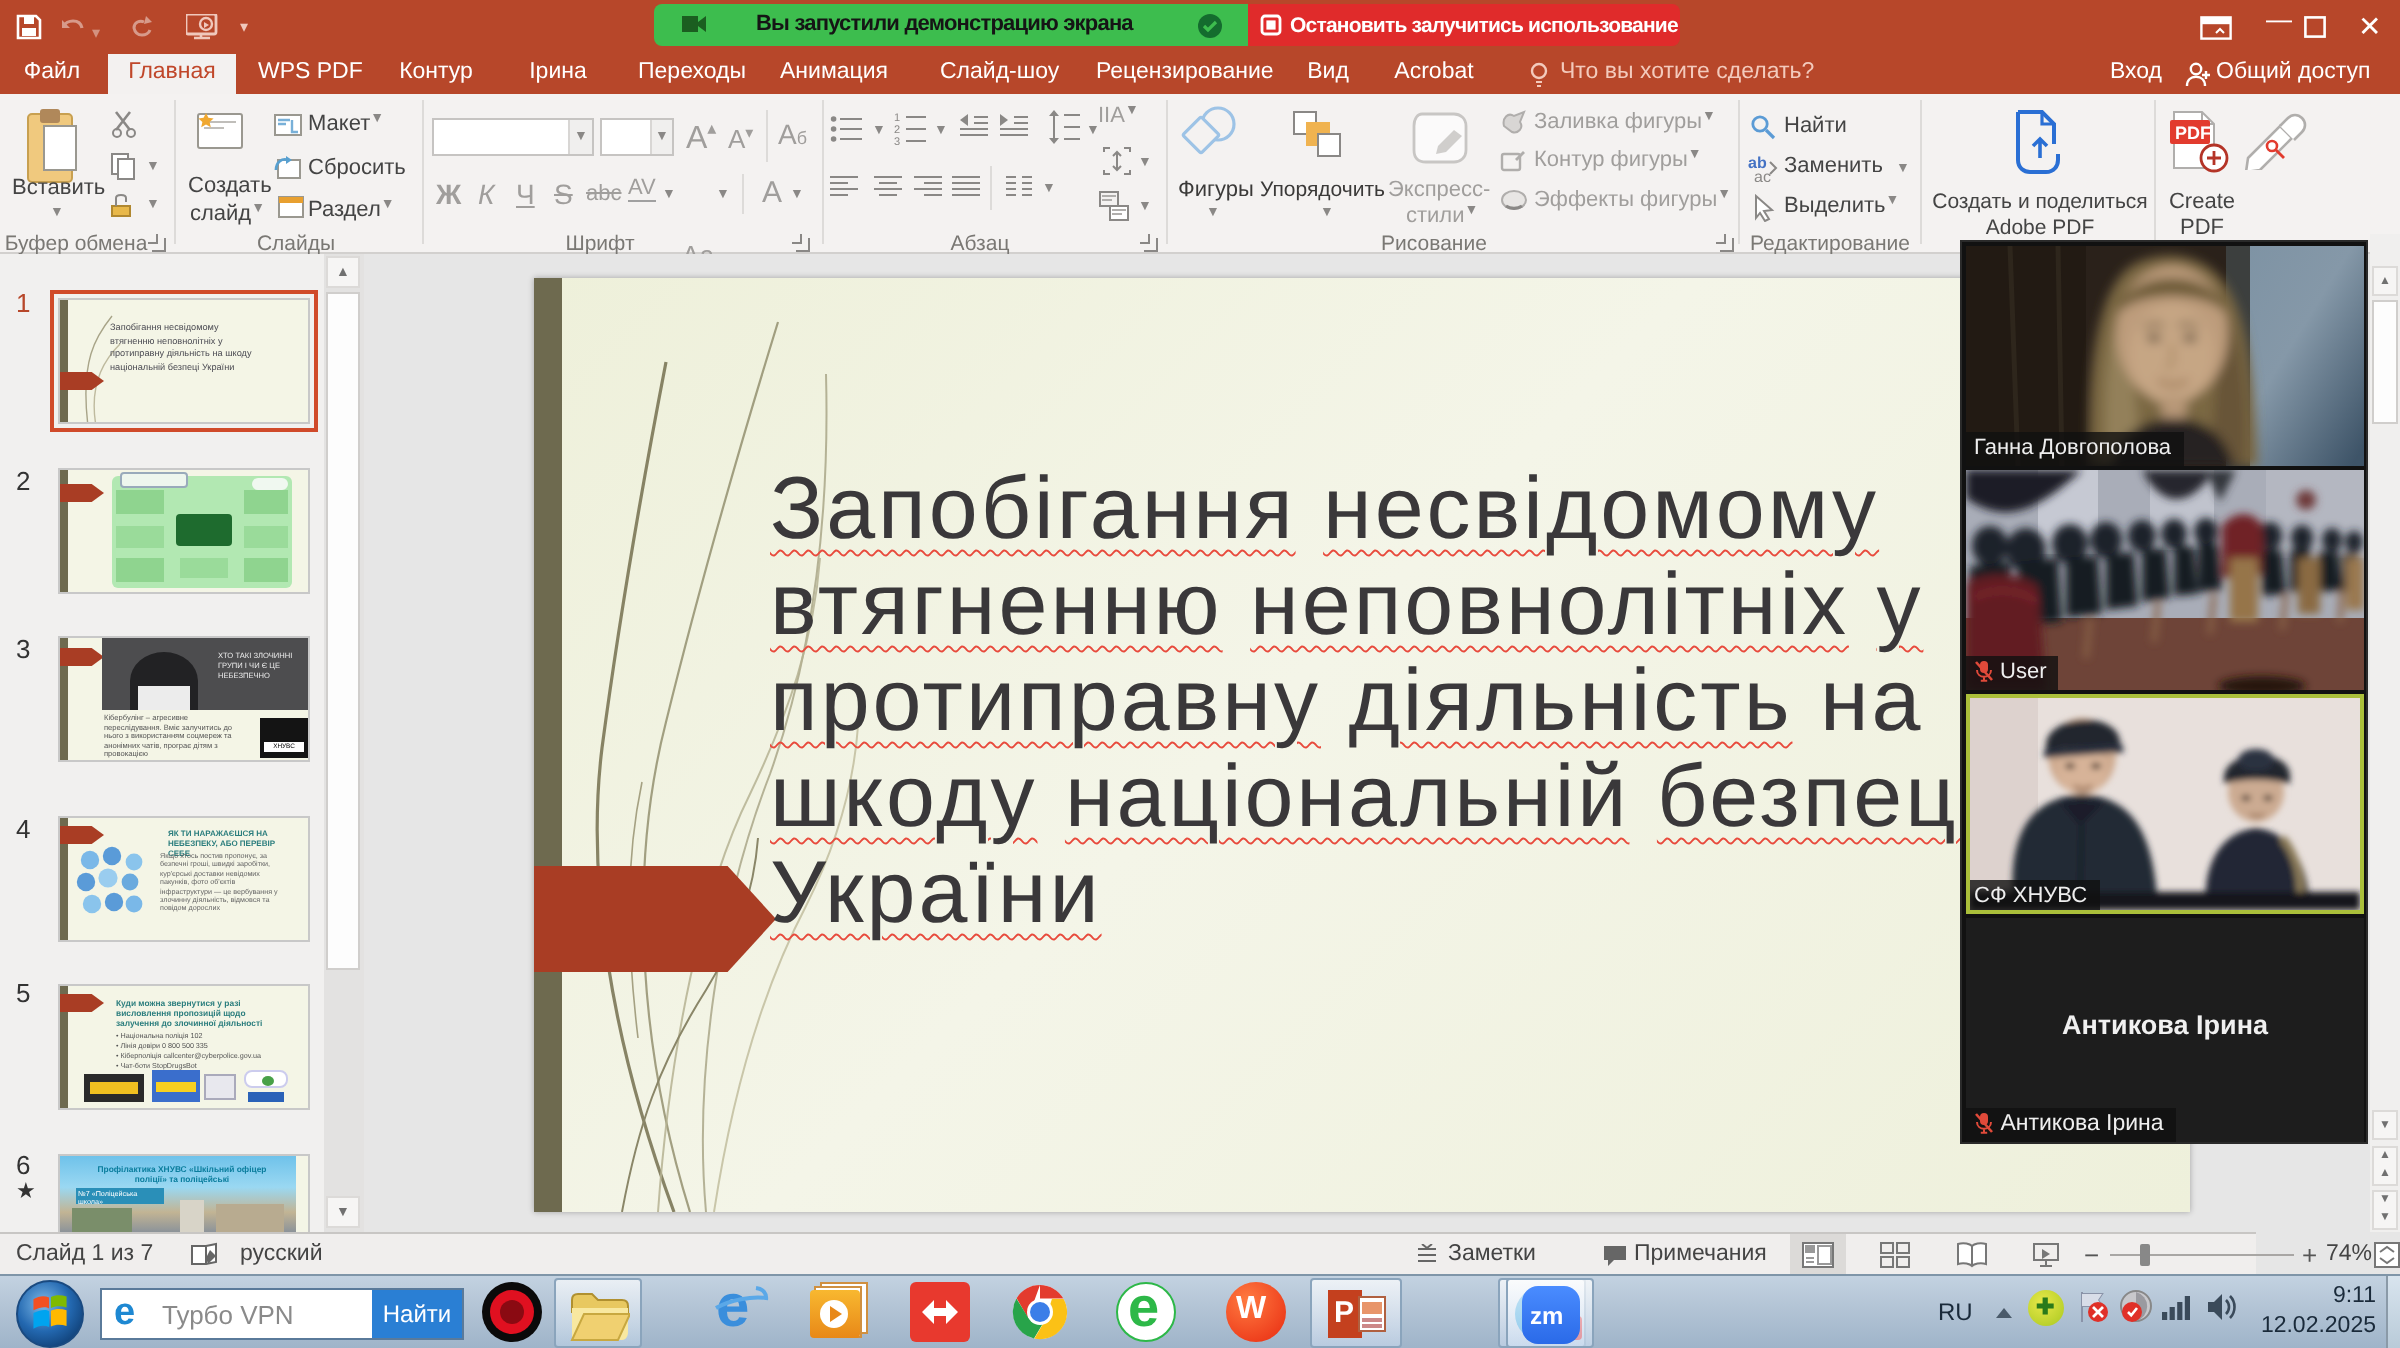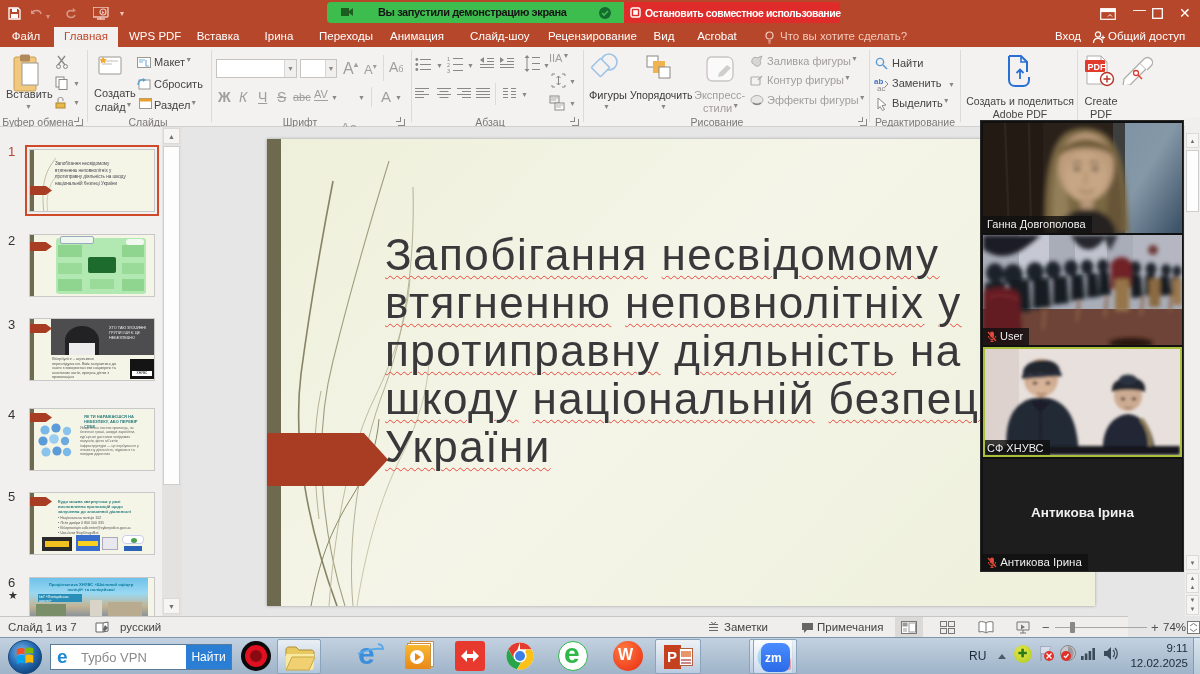--- a/index.html
+++ b/index.html
@@ -78,39 +78,39 @@
         <path d="M4 7l2 2 4-4" stroke="#3dbd4e" stroke-width="1.6" fill="none"></path>
       </svg>
   </div>
 
   <div class="abs" style="left:624px;top:2px;width:216px;height:21px;background:#e02b2b;border-radius:0 4px 4px 0;">
     <rect class="abs"></rect>
     <svg class="abs" style="left:6px;top:5px" width="11" height="11" viewBox="0 0 11 11">
         <rect x="1" y="1" width="9" height="9" rx="1.5" fill="none" stroke="#fff" stroke-width="1.4"></rect>
         <rect x="3.2" y="3.2" width="4.6" height="4.6" fill="#fff"></rect>
       </svg>
-    <span class="abs" style="left:21px;top:5px;font-size:10.5px;font-weight:bold;letter-spacing:-0.4px;color:#fff;white-space:nowrap;">Остановить совместное использование</span>
+    <span class="abs" style="left:21px;top:5px;font-size:10.5px;font-weight:bold;letter-spacing:-0.4px;color:#fff;white-space:nowrap;">Остановить залучитись использование</span>
   </div>
 
   <svg class="abs" style="left:1100px;top:8px" width="16" height="12" viewBox="0 0 16 12">
       <rect x="0.7" y="0.7" width="14.6" height="10.6" fill="none" stroke="#fff" stroke-width="1.2"></rect>
       <rect x="0.7" y="0.7" width="14.6" height="3.4" fill="#fff"></rect>
       <path d="M8 8.5l2-2 2 2" stroke="#fff" fill="none"></path>
     </svg>
   <span class="abs" style="left:1133px;top:2px;color:#fff;font-size:13px;">—</span>
   <svg class="abs" style="left:1152px;top:8px" width="11" height="11" viewBox="0 0 11 11">
       <rect x="0.7" y="0.7" width="9.6" height="9.6" fill="none" stroke="#fff" stroke-width="1.3"></rect>
     </svg>
   <span class="abs" style="left:1179px;top:5px;color:#fff;font-size:14px;">✕</span>
 </div>
 <div class="abs" id="tabrow">
   <div class="tab" style="left:8px;width:36px;">Файл</div>
   <div class="tab" style="left:54px;width:64px;background:#f3f1f0;color:#c0472a;">Главная</div>
   <div class="tab" style="left:129px;width:48px;">WPS PDF</div>
-  <div class="tab" style="left:192px;width:52px;">Вставка</div>
+  <div class="tab" style="left:192px;width:52px;">Контур</div>
   <div class="tab" style="left:254px;width:50px;">Ірина</div>
   <div class="tab" style="left:318px;width:56px;">Переходы</div>
   <div class="tab" style="left:390px;width:54px;">Анимация</div>
   <div class="tab" style="left:470px;width:58px;">Слайд-шоу</div>
   <div class="tab" style="left:548px;width:84px;">Рецензирование</div>
   <div class="tab" style="left:650px;width:28px;">Вид</div>
   <div class="tab" style="left:692px;width:50px;">Acrobat</div>
   <svg class="abs" style="left:764px;top:4px" width="11" height="13" viewBox="0 0 11 13">
       <circle cx="5.5" cy="4.5" r="3.5" fill="none" stroke="#f3cabc" stroke-width="1.2"></circle>
       <path d="M4 10h3M4.5 12h2" stroke="#f3cabc" stroke-width="1.1"></path>

